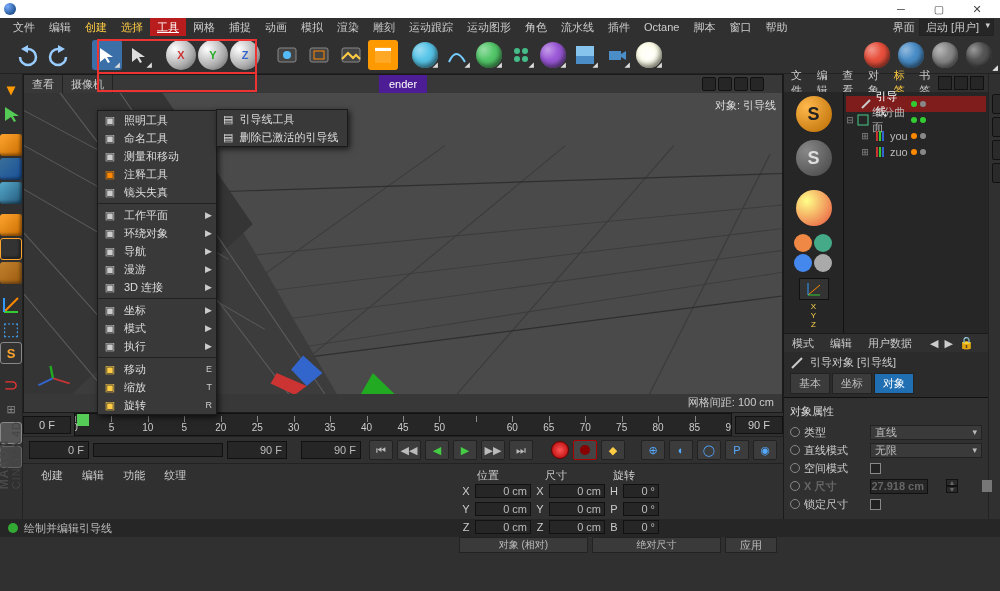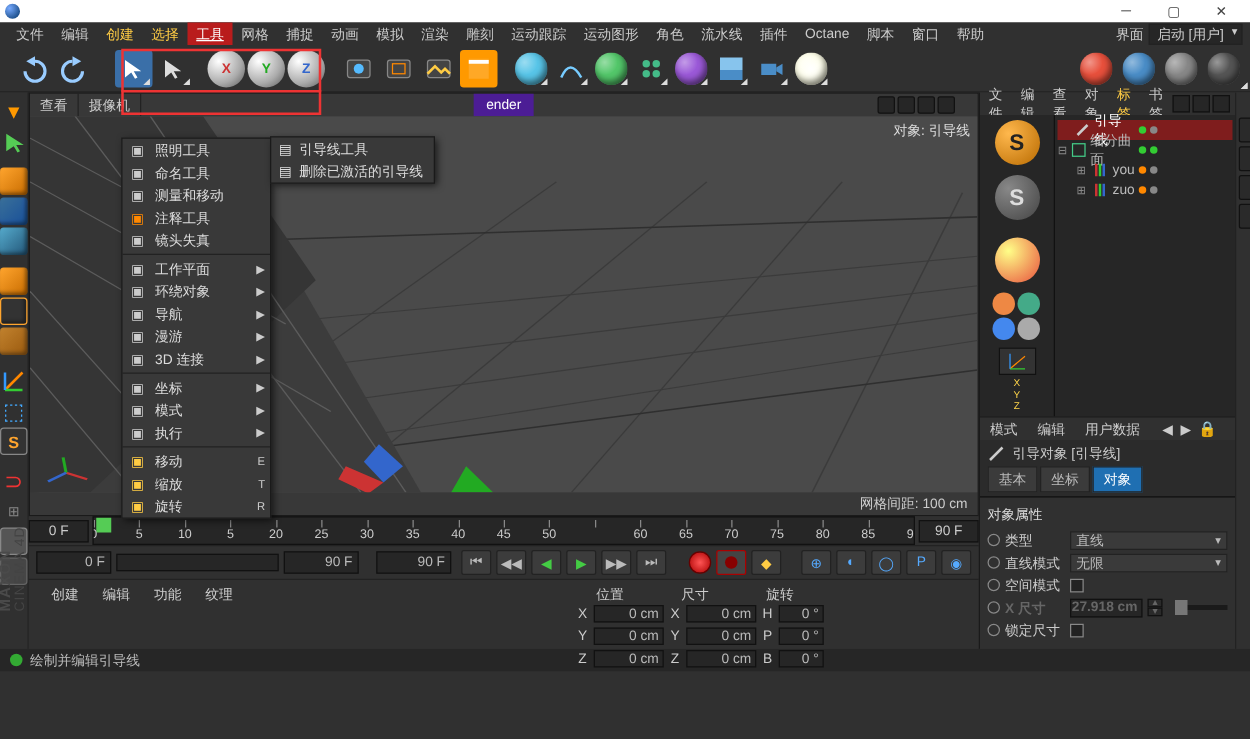--- a/index.html
+++ b/index.html
@@ -125,21 +125,21 @@
   .attr-bar .spacer { flex:1; }
   .attr-bar .lock { color:#c80; padding-right:14px; font-size:12px; }
   .attr-head { padding:3px 6px; background:#2b2b2b; border-bottom:1px solid #111;}
   .attr-head .tool { display:flex; align-items:center; gap:6px; color:#ccc;}
   .attr-head .tool svg { width:14px; height:14px; }
   .attr-tabs { display:flex; margin-top:3px;}
   .attr-tabs span { padding:2px 8px; background:#3b3b3b; margin-right:2px; border:1px solid #222;}
   .attr-tabs span.sel { background:#1f6fb2; color:#fff; }
   .attr-body { padding:4px 6px; }
   .attr-section { color:#ddd; margin:2px 0 4px; }
-  .arow { display:flex; align-items:center; height:18px; gap:6px; }
+  .arow { display:flex; align-items:center; height:18px; gap:20px; }
   .arow .al { width:60px; color:#ccc; display:flex; align-items:center; gap:4px;}
   .arow .al .rad { width:10px;height:10px;border:1px solid #888;border-radius:50%; }
   .arow .av { flex:1; height:15px; background:#3a3a3a; border:1px solid #222; padding:0 4px; display:flex; align-items:center; position:relative;}
   .arow .av.long::after { content:"▾"; position:absolute; right:4px; font-size:9px;}
   .arow .chk { width:11px; height:11px; border:1px solid #888; background:#222; }
   .arow.dim { color:#666;font-weight:bold; }
   .arow.dim .al, .arow.dim .av { color:#666; }
   .arow .slider { flex:1; height:4px; background:#1a1a1a; position:relative; margin-left:4px;}
   .arow .slider .th { position:absolute; width:10px; height:12px; background:#777; top:-4px; left:0; }
   .arow .num { width:58px; height:15px; background:#262626; border:1px solid #111; display:flex; align-items:center; justify-content:flex-end; padding-right:3px;}
@@ -527,20 +527,25 @@
             <div class="fld">0 cm</div>
             <div class="lab">P</div>
             <div class="fld">0 °</div>
             <div class="lab">Z</div>
             <div class="fld">0 cm</div>
             <div class="lab">Z</div>
             <div class="fld">0 cm</div>
             <div class="lab">B</div>
             <div class="fld">0 °</div>
           </div>
+        <div class="coord-footer">
+          <div class="drop">对象 (相对)</div>
+          <div class="drop">绝对尺寸</div>
+          <div class="btn">应用</div>
+        </div>
       </div>
     </div>
   </div>
 
   <div class="rightcol">
     <div class="rpanels">
 
       <div class="om">
         <div class="om-bar">
           <div class="otab">文件</div>

